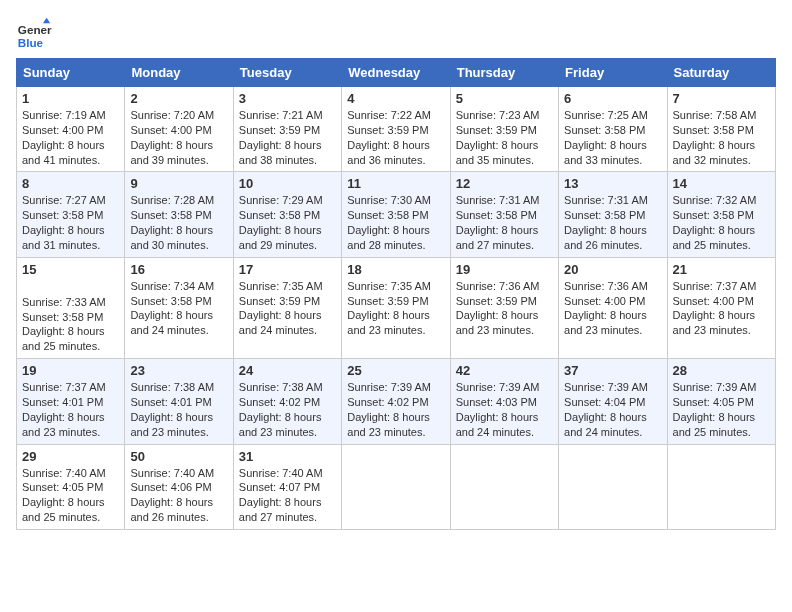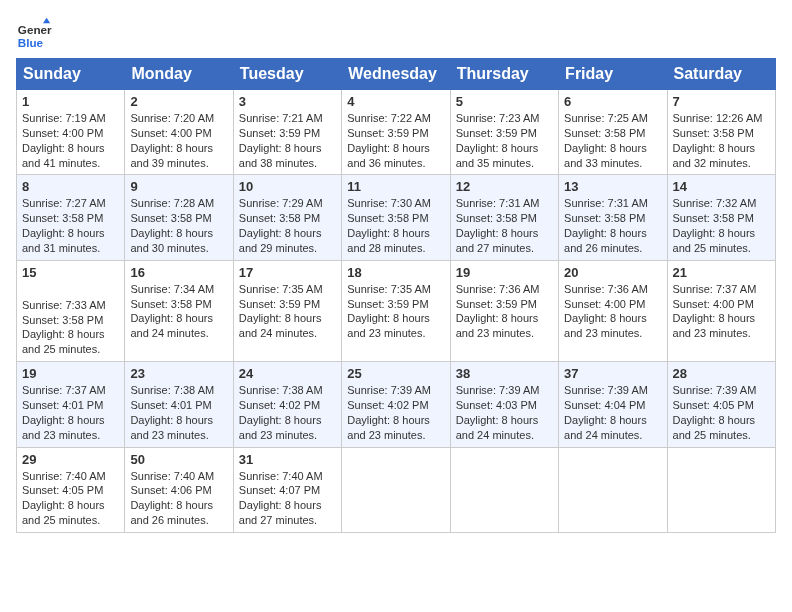--- a/index.html
+++ b/index.html
@@ -46,21 +46,21 @@
     }
     table {
       width: 100%;
       border-collapse: collapse;
       margin-top: 6px;
     }
     thead tr th {
       background-color: #3a6bbf;
       color: #fff;
       padding: 6px 6px;
-      font-size: 16px;
+      font-size: 13px;
       font-weight: bold;
       text-align: left;
       border: 1px solid #3a6bbf;
     }
     tbody tr td {
       border: 1px solid #ccc;
       vertical-align: top;
       padding: 4px 5px;
       font-size: 10.5px;
       color: #333;
@@ -154,21 +154,21 @@
 Daylight: 8 hours and 35 minutes.</div>
         </td>
         <td>
           <span class="day-num">6</span>
           <div class="cell-text" style="white-space: pre-line;">Sunrise: 7:25 AM
 Sunset: 3:58 PM
 Daylight: 8 hours and 33 minutes.</div>
         </td>
         <td>
           <span class="day-num">7</span>
-          <div class="cell-text" style="white-space: pre-line;">Sunrise: 12:26 AM
+          <div class="cell-text" style="white-space: pre-line;">Sunrise: 7:58 AM
 Sunset: 3:58 PM
 Daylight: 8 hours and 32 minutes.</div>
         </td>
       </tr>
       <tr>
         <td>
           <span class="day-num">8</span>
           <div class="cell-text" style="white-space: pre-line;">Sunrise: 7:27 AM
 Sunset: 3:58 PM
 Daylight: 8 hours and 31 minutes.</div>
@@ -273,21 +273,21 @@
 Sunset: 4:02 PM
 Daylight: 8 hours and 23 minutes.</div>
         </td>
         <td>
           <span class="day-num">25</span>
           <div class="cell-text" style="white-space: pre-line;">Sunrise: 7:39 AM
 Sunset: 4:02 PM
 Daylight: 8 hours and 23 minutes.</div>
         </td>
         <td>
-          <span class="day-num">38</span>
+          <span class="day-num">42</span>
           <div class="cell-text" style="white-space: pre-line;">Sunrise: 7:39 AM
 Sunset: 4:03 PM
 Daylight: 8 hours and 24 minutes.</div>
         </td>
         <td>
           <span class="day-num">37</span>
           <div class="cell-text" style="white-space: pre-line;">Sunrise: 7:39 AM
 Sunset: 4:04 PM
 Daylight: 8 hours and 24 minutes.</div>
         </td>

